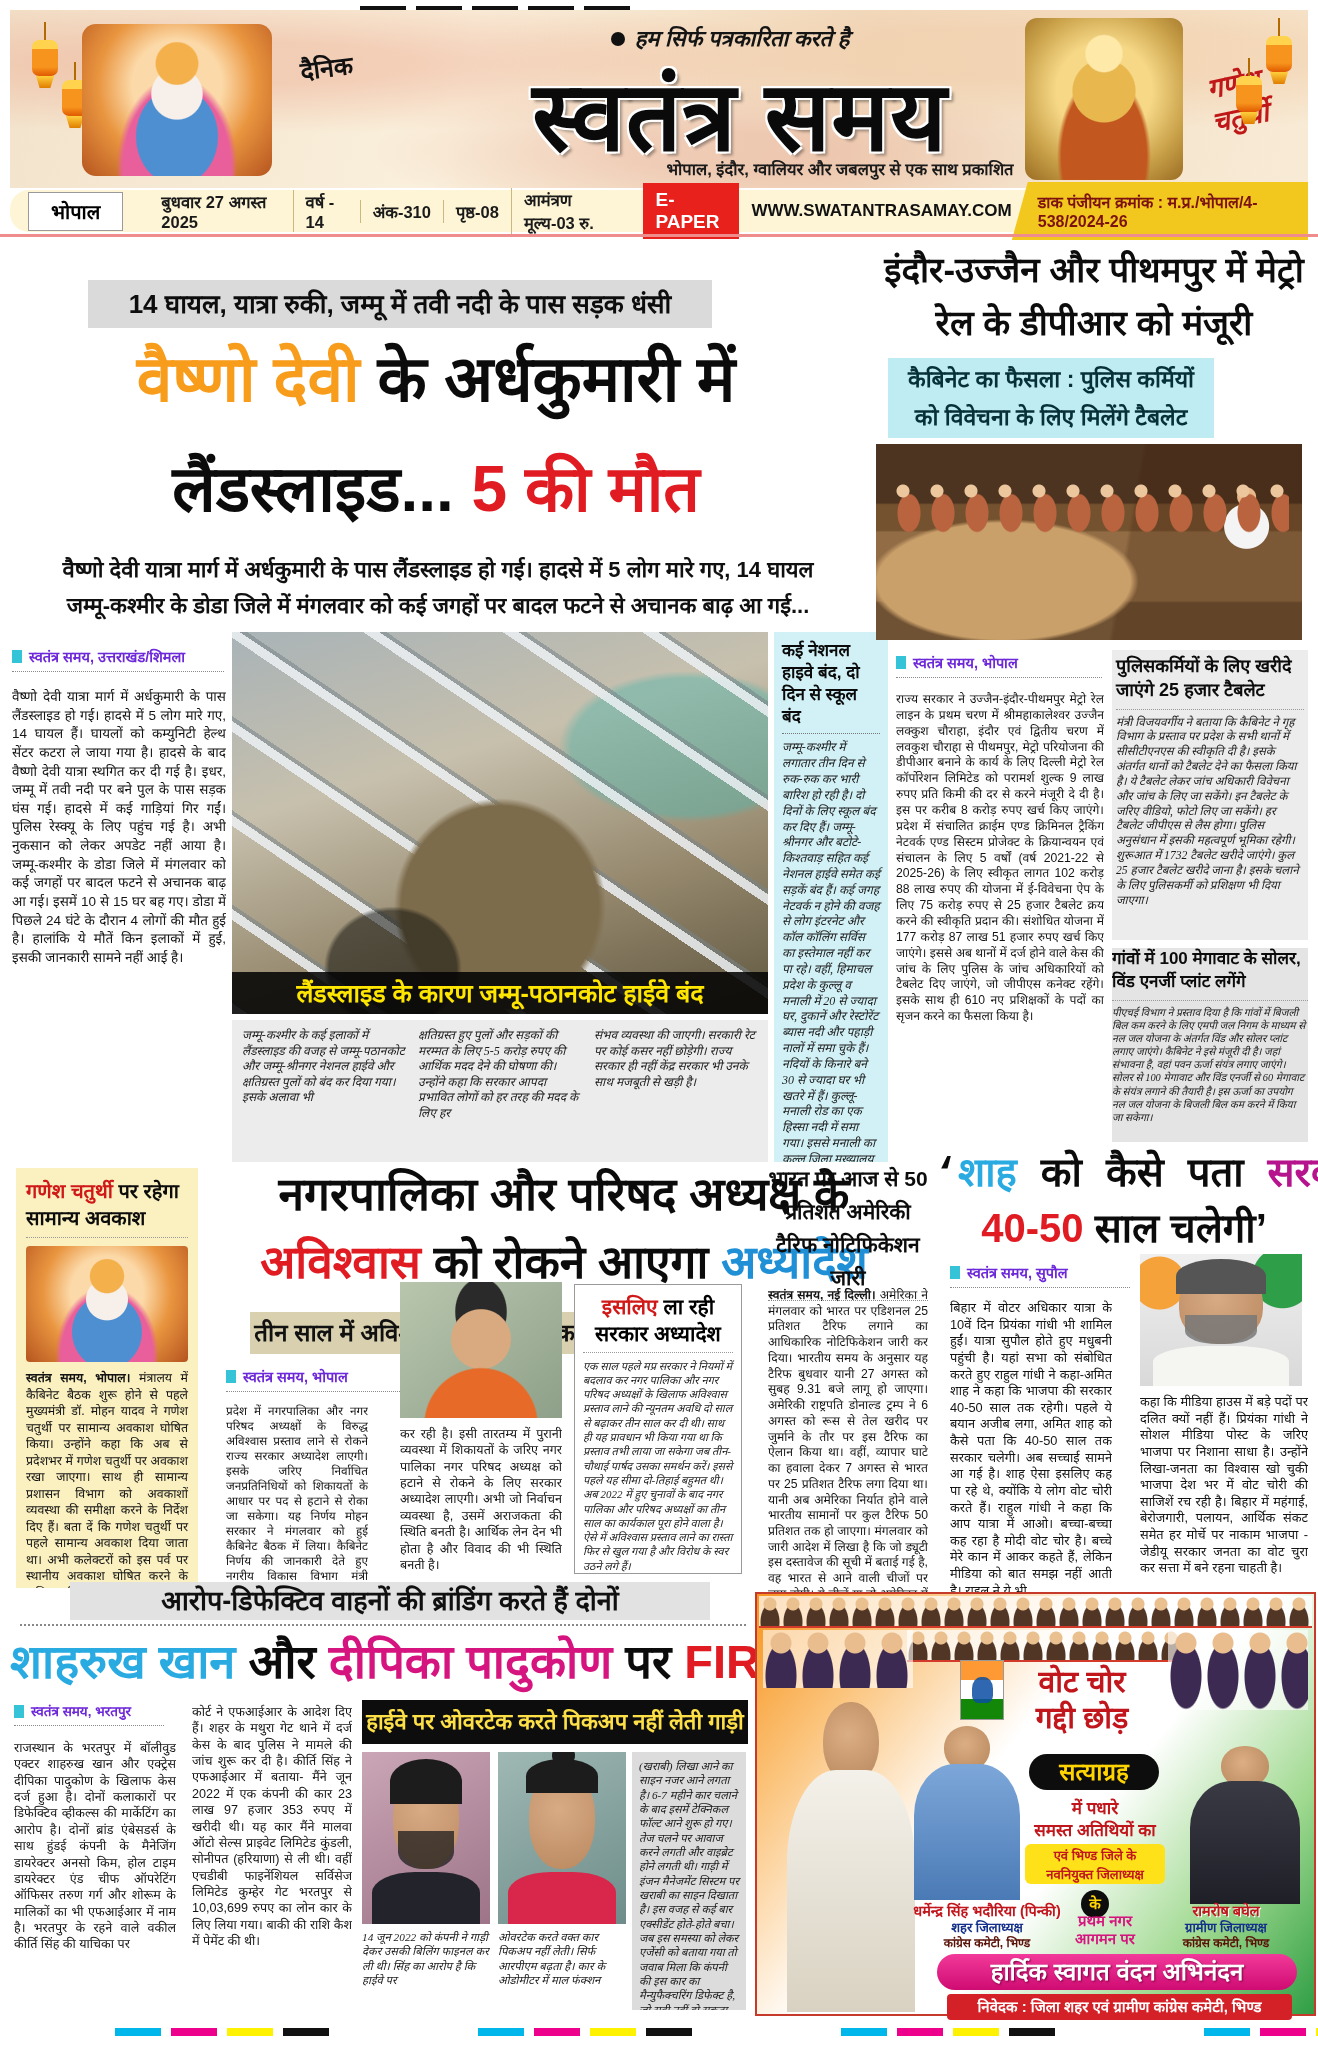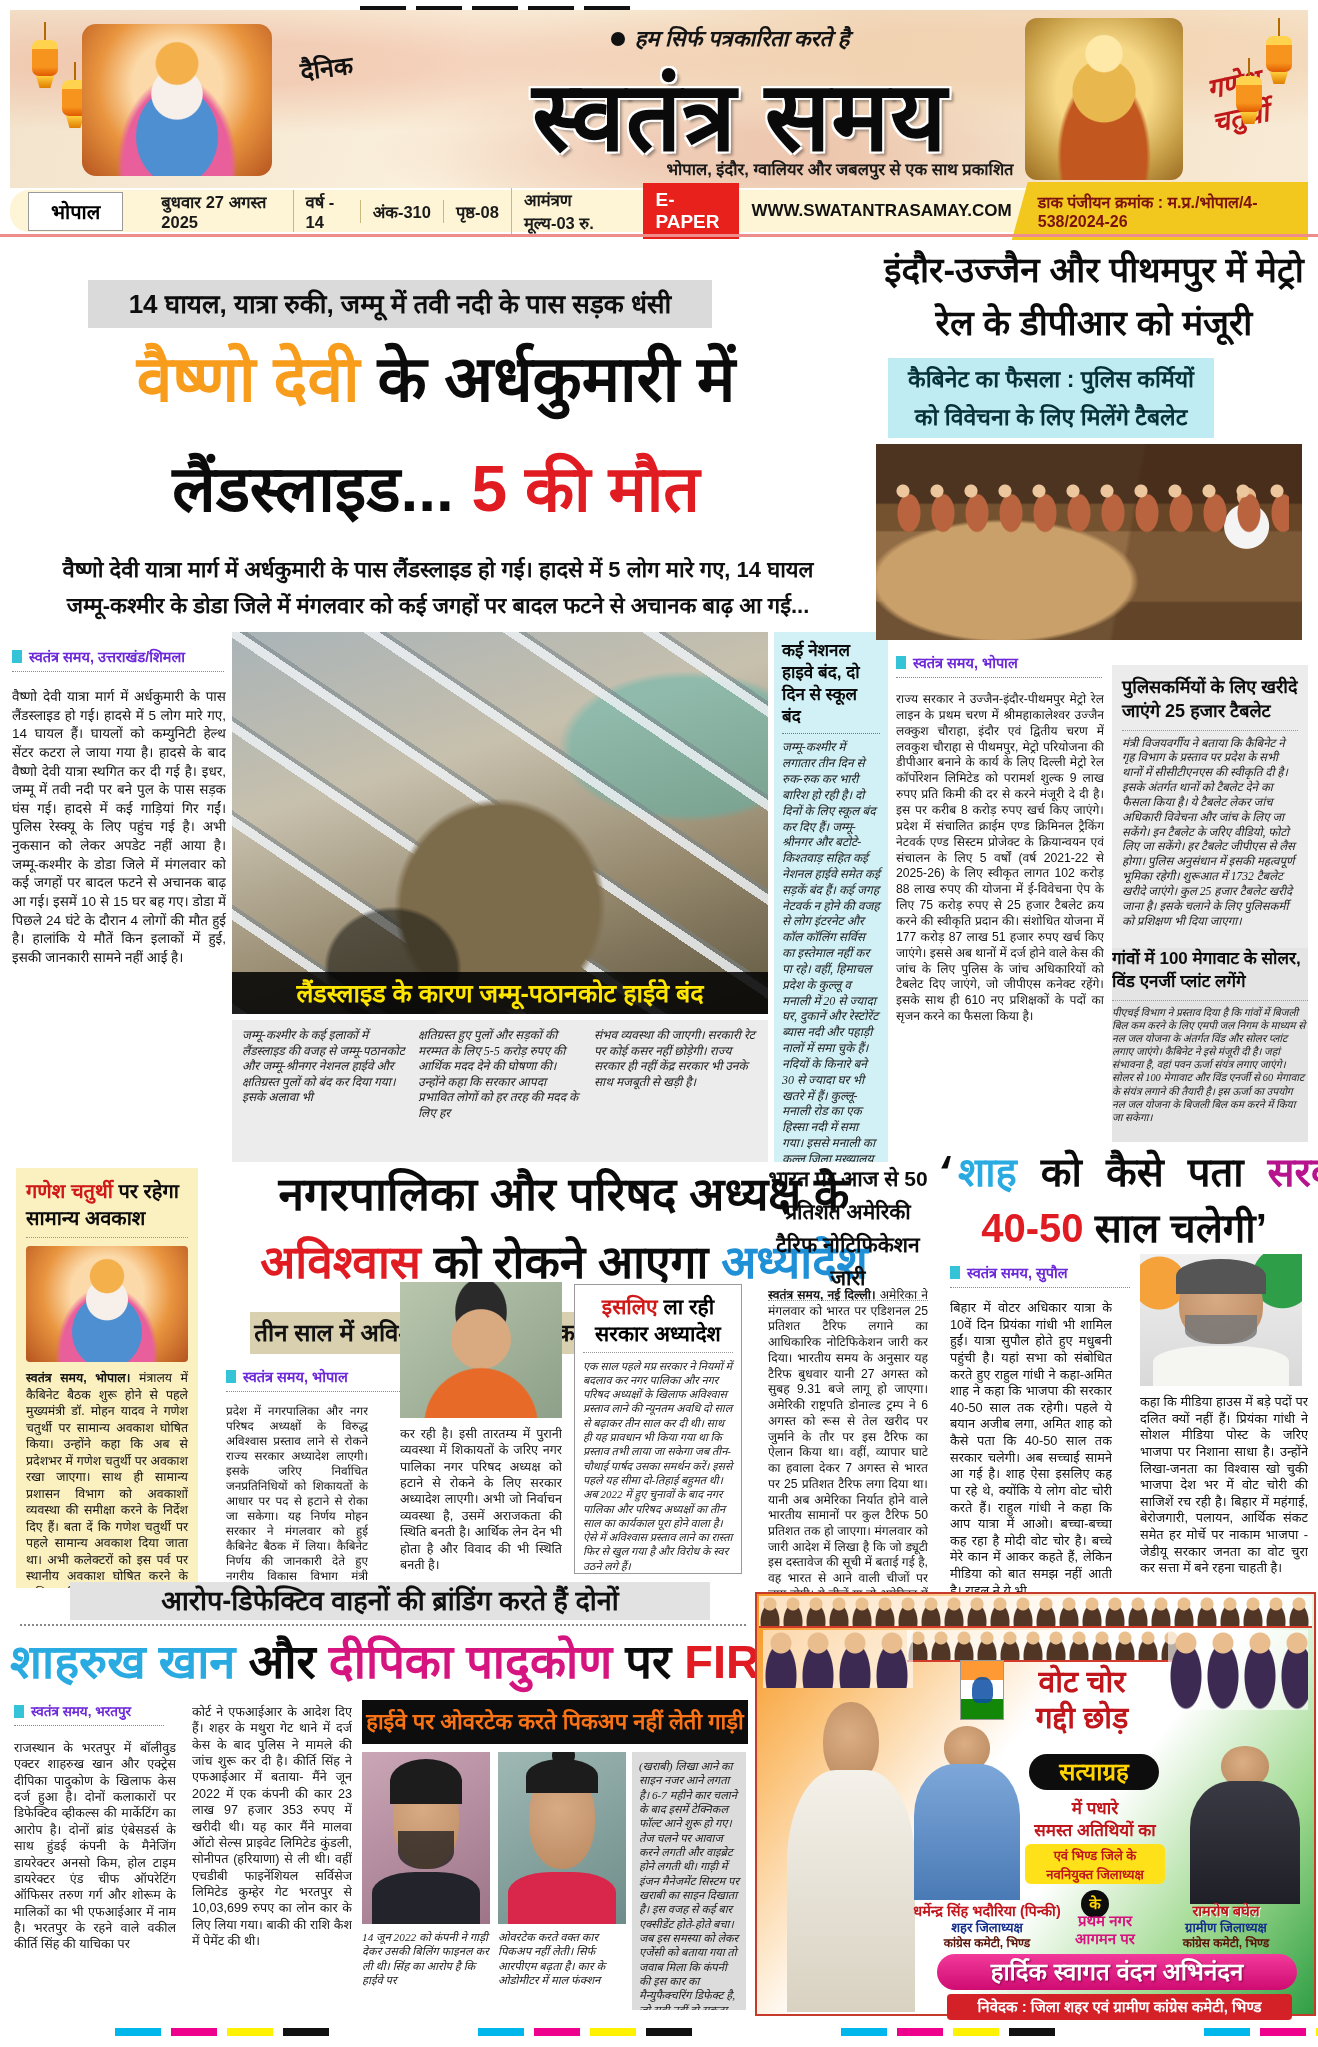--- a/index.html
+++ b/index.html
@@ -161,21 +161,21 @@
 
   <div class="abs ctr hl" style="left:876px;top:243px;width:436px;font-size:35px;line-height:53px;">इंदौर-उज्जैन और पीथमपुर में मेट्रो रेल के डीपीआर को मंजूरी</div>
   <div class="abs ctr" style="left:888px;top:358px;width:326px;height:80px;background:#bfecf2;font-weight:800;font-size:23px;line-height:38px;color:#073038;padding:2px 6px;box-sizing:border-box;">कैबिनेट का फैसला : पुलिस कर्मियों को विवेचना के लिए मिलेंगे टैबलेट</div>
   <div class="ph ph-cabinet" style="left:876px;top:444px;width:426px;height:196px;"></div>
   <div class="abs byl" style="left:896px;top:652px;width:206px;">
       <span class="sq"></span>
       <span>स्वतंत्र समय, भोपाल</span>
     </div>
   <div class="abs body-txt jus clip" style="left:896px;top:692px;width:208px;height:448px;font-size:12.2px;line-height:1.3;">राज्य सरकार ने उज्जैन-इंदौर-पीथमपुर मेट्रो रेल लाइन के प्रथम चरण में श्रीमहाकालेश्वर उज्जैन लक्कुश चौराहा, इंदौर एवं द्वितीय चरण में लवकुश चौराहा से पीथमपुर, मेट्रो परियोजना की डीपीआर बनाने के कार्य के लिए दिल्ली मेट्रो रेल कॉर्पोरेशन लिमिटेड को परामर्श शुल्क 9 लाख रुपए प्रति किमी की दर से करने मंजूरी दे दी है। इस पर करीब 8 करोड़ रुपए खर्च किए जाएंगे। प्रदेश में संचालित क्राईम एण्ड क्रिमिनल ट्रैकिंग नेटवर्क एण्ड सिस्टम प्रोजेक्ट के क्रियान्वयन एवं संचालन के लिए 5 वर्षों (वर्ष 2021-22 से 2025-26) के लिए स्वीकृत लागत 102 करोड़ 88 लाख रुपए की योजना में ई-विवेचना ऐप के लिए 75 करोड़ रुपए से 25 हजार टैबलेट क्रय करने की स्वीकृति प्रदान की। संशोधित योजना में 177 करोड़ 87 लाख 51 हजार रुपए खर्च किए जाएंगे। इससे अब थानों में दर्ज होने वाले केस की जांच के लिए पुलिस के जांच अधिकारियों को टैबलेट दिए जाएंगे, जो जीपीएस कनेक्ट रहेंगे। इसके साथ ही 610 नए प्रशिक्षकों के पदों का सृजन करने का फैसला किया है।</div>
 
-  <div class="abs graybox clip" style="left:1112px;top:650px;width:196px;height:290px;padding:10px;box-sizing:border-box;margin-top:15px;">
+  <div class="abs graybox clip" style="left:1112px;top:650px;width:196px;height:290px;padding:4px;box-sizing:border-box;">
     <div class="head18">पुलिसकर्मियों के लिए खरीदे जाएंगे 25 हजार टैबलेट</div>
     <div class="itxt" style="font-size:11.6px;line-height:1.28;margin-top:6px;">मंत्री विजयवर्गीय ने बताया कि कैबिनेट ने गृह विभाग के प्रस्ताव पर प्रदेश के सभी थानों में सीसीटीएनएस की स्वीकृति दी है। इसके अंतर्गत थानों को टैबलेट देने का फैसला किया है। ये टैबलेट लेकर जांच अधिकारी विवेचना और जांच के लिए जा सकेंगे। इन टैबलेट के जरिए वीडियो, फोटो लिए जा सकेंगे। हर टैबलेट जीपीएस से लैस होगा। पुलिस अनुसंधान में इसकी महत्वपूर्ण भूमिका रहेगी। शुरूआत में 1732 टैबलेट खरीदे जाएंगे। कुल 25 हजार टैबलेट खरीदे जाना है। इसके चलाने के लिए पुलिसकर्मी को प्रशिक्षण भी दिया जाएगा।</div>
   </div>
 
   <div class="abs clip" style="left:1112px;top:948px;width:196px;height:194px;background:#e4e4e4;box-sizing:border-box;">
     <div class="head18" style="font-size:17px;">गांवों में 100 मेगावाट के सोलर, विंड एनर्जी प्लांट लगेंगे</div>
     <div class="itxt" style="font-size:10.4px;line-height:1.26;margin-top:5px;">पीएचई विभाग ने प्रस्ताव दिया है कि गांवों में बिजली बिल कम करने के लिए एमपी जल निगम के माध्यम से नल जल योजना के अंतर्गत विंड और सोलर प्लांट लगाए जाएंगे। कैबिनेट ने इसे मंजूरी दी है। जहां संभावना है, वहां पवन ऊर्जा संयंत्र लगाए जाएंगे। सोलर से 100 मेगावाट और विंड एनर्जी से 60 मेगावाट के संयंत्र लगाने की तैयारी है। इस ऊर्जा का उपयोग नल जल योजना के बिजली बिल कम करने में किया जा सकेगा।</div>
   </div>
 
   <div class="abs clip" style="left:16px;top:1168px;width:182px;height:420px;background:#fbf0bf;padding:10px;box-sizing:border-box;">
@@ -223,21 +223,21 @@
 
   <div class="abs ctr" style="left:70px;top:1582px;width:640px;height:38px;background:#e2e2e2;font-weight:800;font-size:27px;line-height:38px;color:#101010;">आरोप-डिफेक्टिव वाहनों की ब्रांडिंग करते हैं दोनों</div>
   <div class="abs" style="left:20px;top:1624px;width:726px;border-top:2px dotted #888;"></div>
   <div class="abs ctr" style="left:10px;top:1630px;width:612px;font-weight:800;font-size:47px;line-height:64px;white-space:nowrap;"><span style="color:#29abe2;">शाहरुख खान</span><span style="color:#0b0b0b;"> और </span><span style="color:#d6147f;">दीपिका पादुकोण</span><span style="color:#0b0b0b;"> पर </span><span style="color:#e01b22;">FIR</span></div>
   <div class="abs byl" style="left:14px;top:1702px;width:150px;font-size:13.5px;">
       <span class="sq"></span>
       <span>स्वतंत्र समय, भरतपुर</span>
     </div>
   <div class="abs body-txt jus clip" style="left:14px;top:1740px;width:162px;height:268px;font-size:12.6px;line-height:1.3;">राजस्थान के भरतपुर में बॉलीवुड एक्टर शाहरुख खान और एक्ट्रेस दीपिका पादुकोण के खिलाफ केस दर्ज हुआ है। दोनों कलाकारों पर डिफेक्टिव व्हीकल्स की मार्केटिंग का आरोप है। दोनों ब्रांड एंबेसडर्स के साथ हुंडई कंपनी के मैनेजिंग डायरेक्टर अनसो किम, होल टाइम डायरेक्टर एंड चीफ ऑपरेटिंग ऑफिसर तरुण गर्ग और शोरूम के मालिकों का भी एफआईआर में नाम है। भरतपुर के रहने वाले वकील कीर्ति सिंह की याचिका पर</div>
   <div class="abs body-txt jus clip" style="left:192px;top:1704px;width:160px;height:304px;font-size:12.6px;line-height:1.3;">कोर्ट ने एफआईआर के आदेश दिए हैं। शहर के मथुरा गेट थाने में दर्ज केस के बाद पुलिस ने मामले की जांच शुरू कर दी है। कीर्ति सिंह ने एफआईआर में बताया- मैंने जून 2022 में एक कंपनी की कार 23 लाख 97 हजार 353 रुपए में खरीदी थी। यह कार मैंने मालवा ऑटो सेल्स प्राइवेट लिमिटेड कुंडली, सोनीपत (हरियाणा) से ली थी। वहीं एचडीबी फाइनेंशियल सर्विसेज लिमिटेड कुम्हेर गेट भरतपुर से 10,03,699 रुपए का लोन कार के लिए लिया गया। बाकी की राशि कैश में पेमेंट की थी।</div>
-  <div class="abs ctr" style="left:362px;top:1700px;width:386px;height:44px;background:#0d0d0d;color:#f97316;font-weight:800;font-size:22px;line-height:44px;">हाईवे पर ओवरटेक करते पिकअप नहीं लेती गाड़ी</div>
+  <div class="abs ctr" style="left:362px;top:1700px;width:386px;height:44px;background:#0d0d0d;color:#fde047;font-weight:800;font-size:22px;line-height:44px;">हाईवे पर ओवरटेक करते पिकअप नहीं लेती गाड़ी</div>
   <div class="ph face" style="left:362px;top:1752px;width:128px;height:172px;background:linear-gradient(150deg,#caa6b6,#9d7488);">
     <div class="torso" style="background:#23232b;"></div>
       <div class="head"></div>
       <div class="hair"></div>
       <div class="beard"></div>
   </div>
   <div class="ph face" style="left:498px;top:1752px;width:128px;height:172px;background:linear-gradient(150deg,#9fb8b4,#6e8d8a);">
     <div class="torso" style="background:#d8274a;"></div>
       <div class="head"></div>
     <div class="hair" style="height:20%;"></div>

